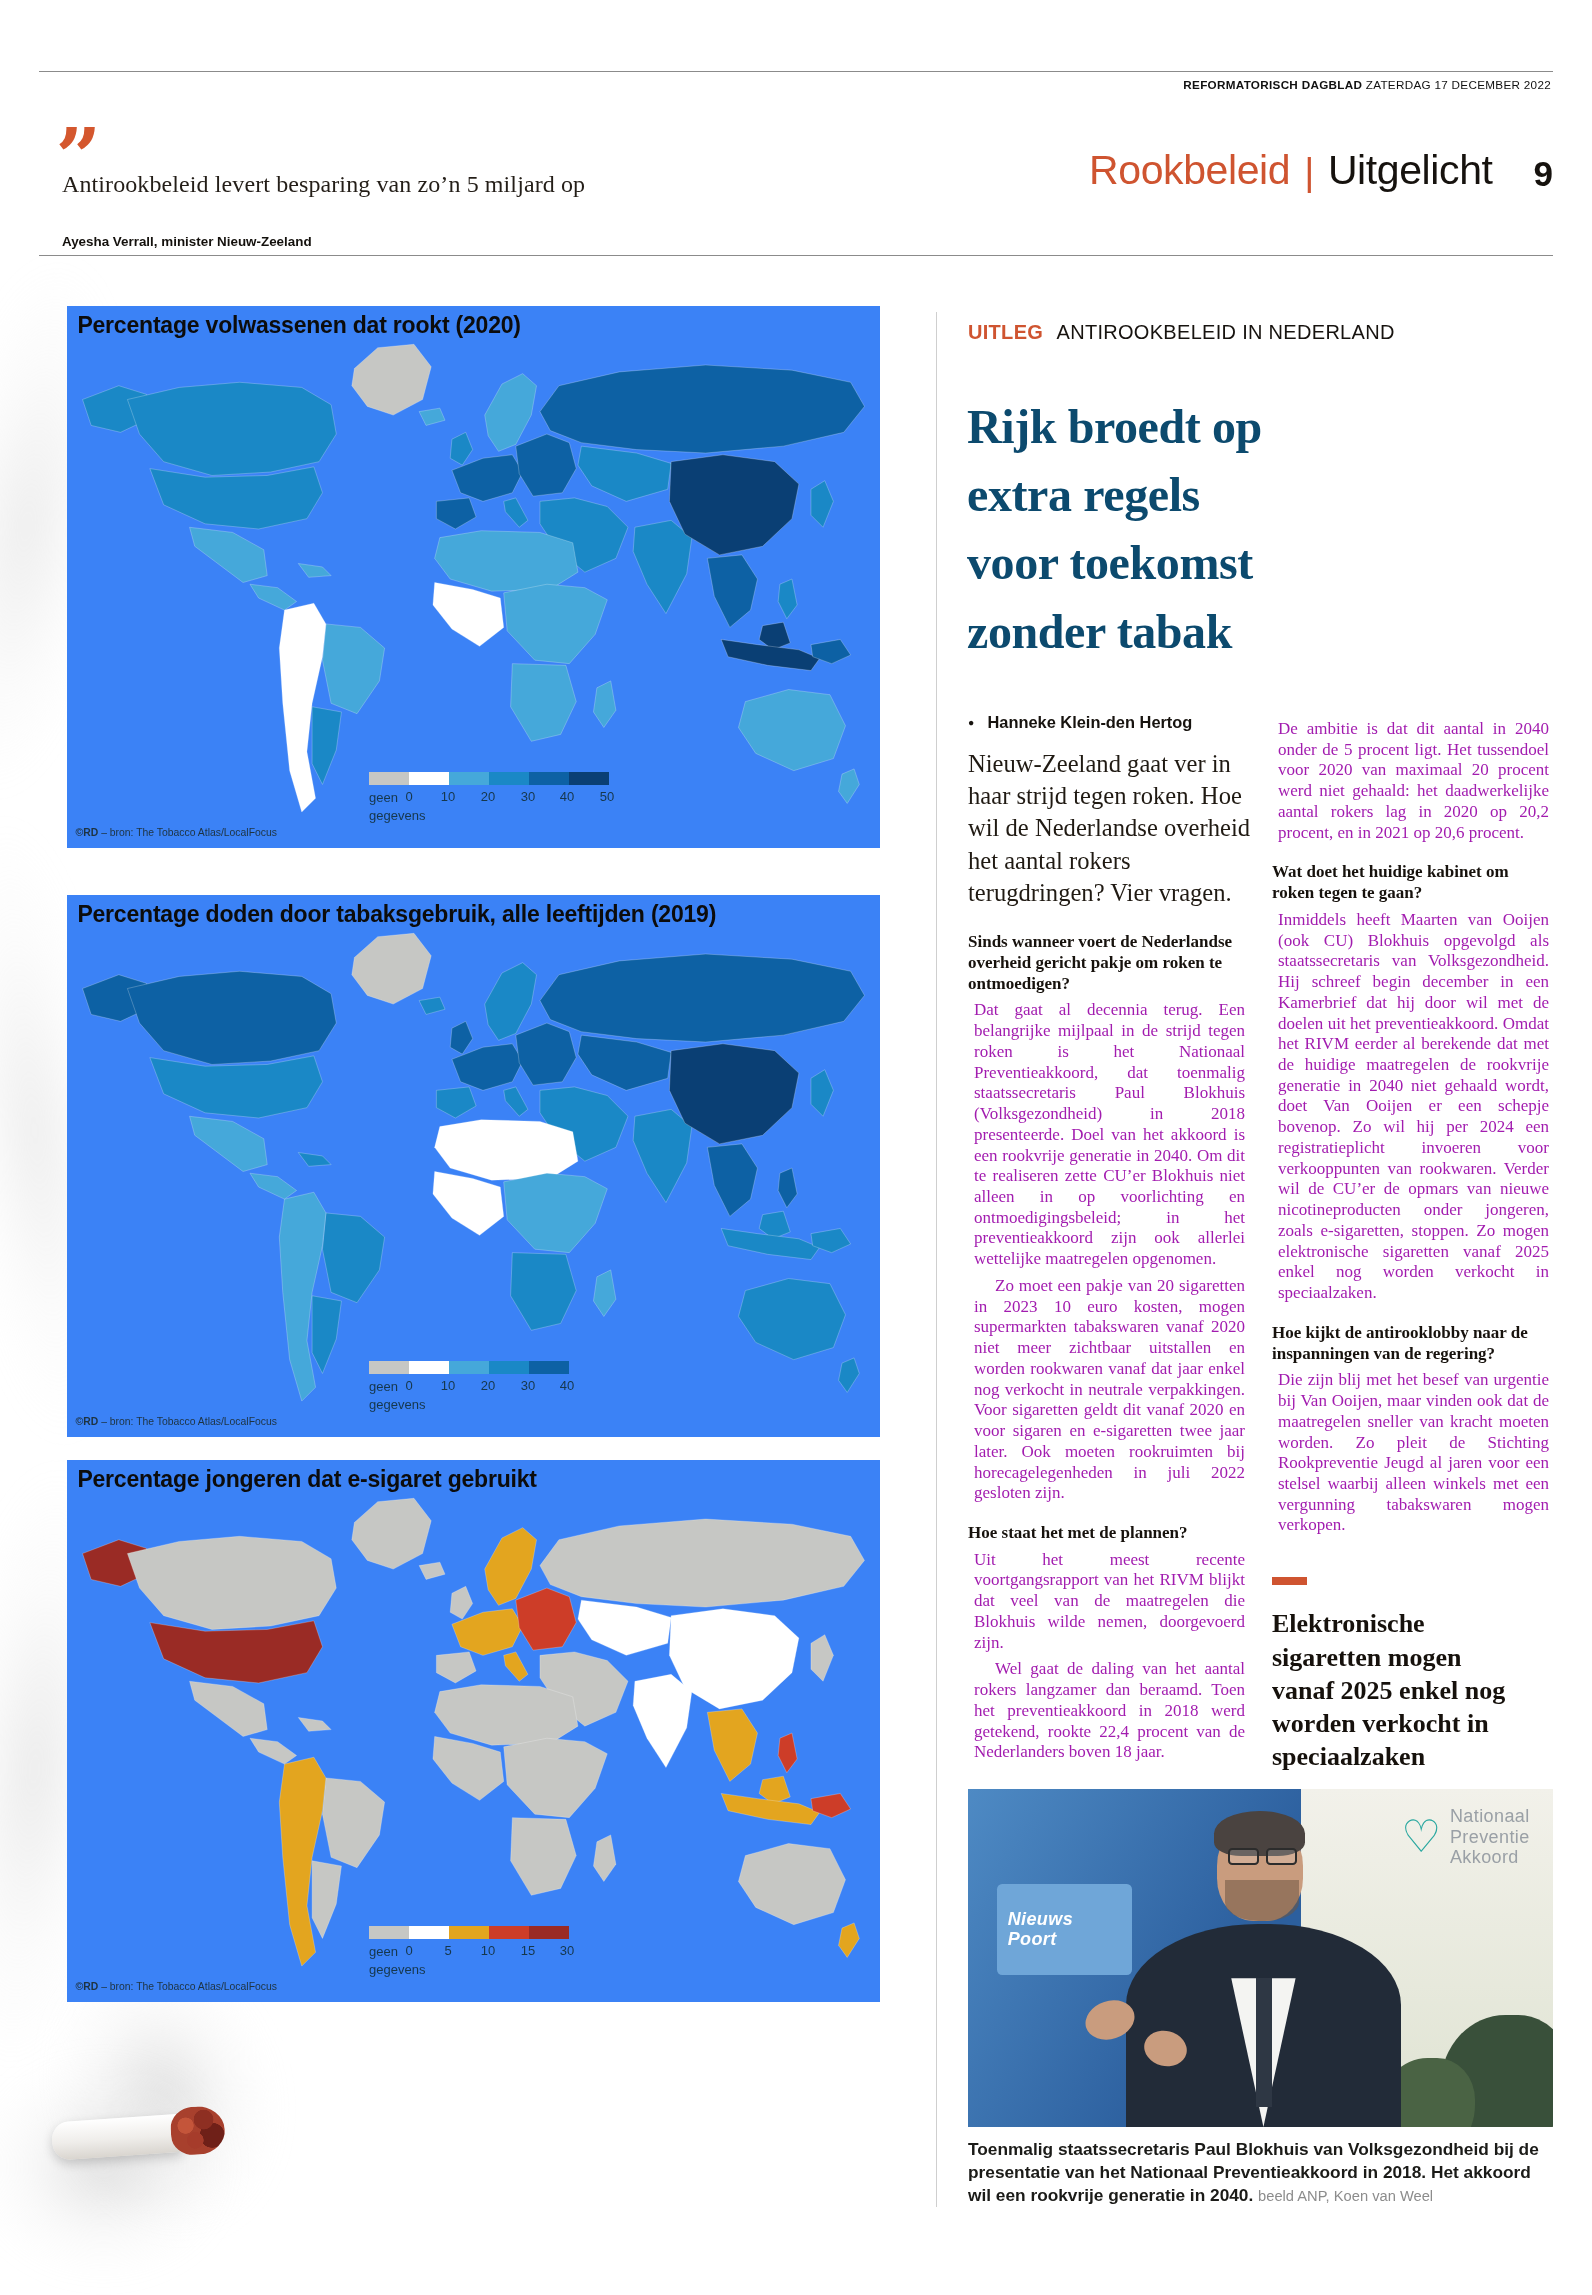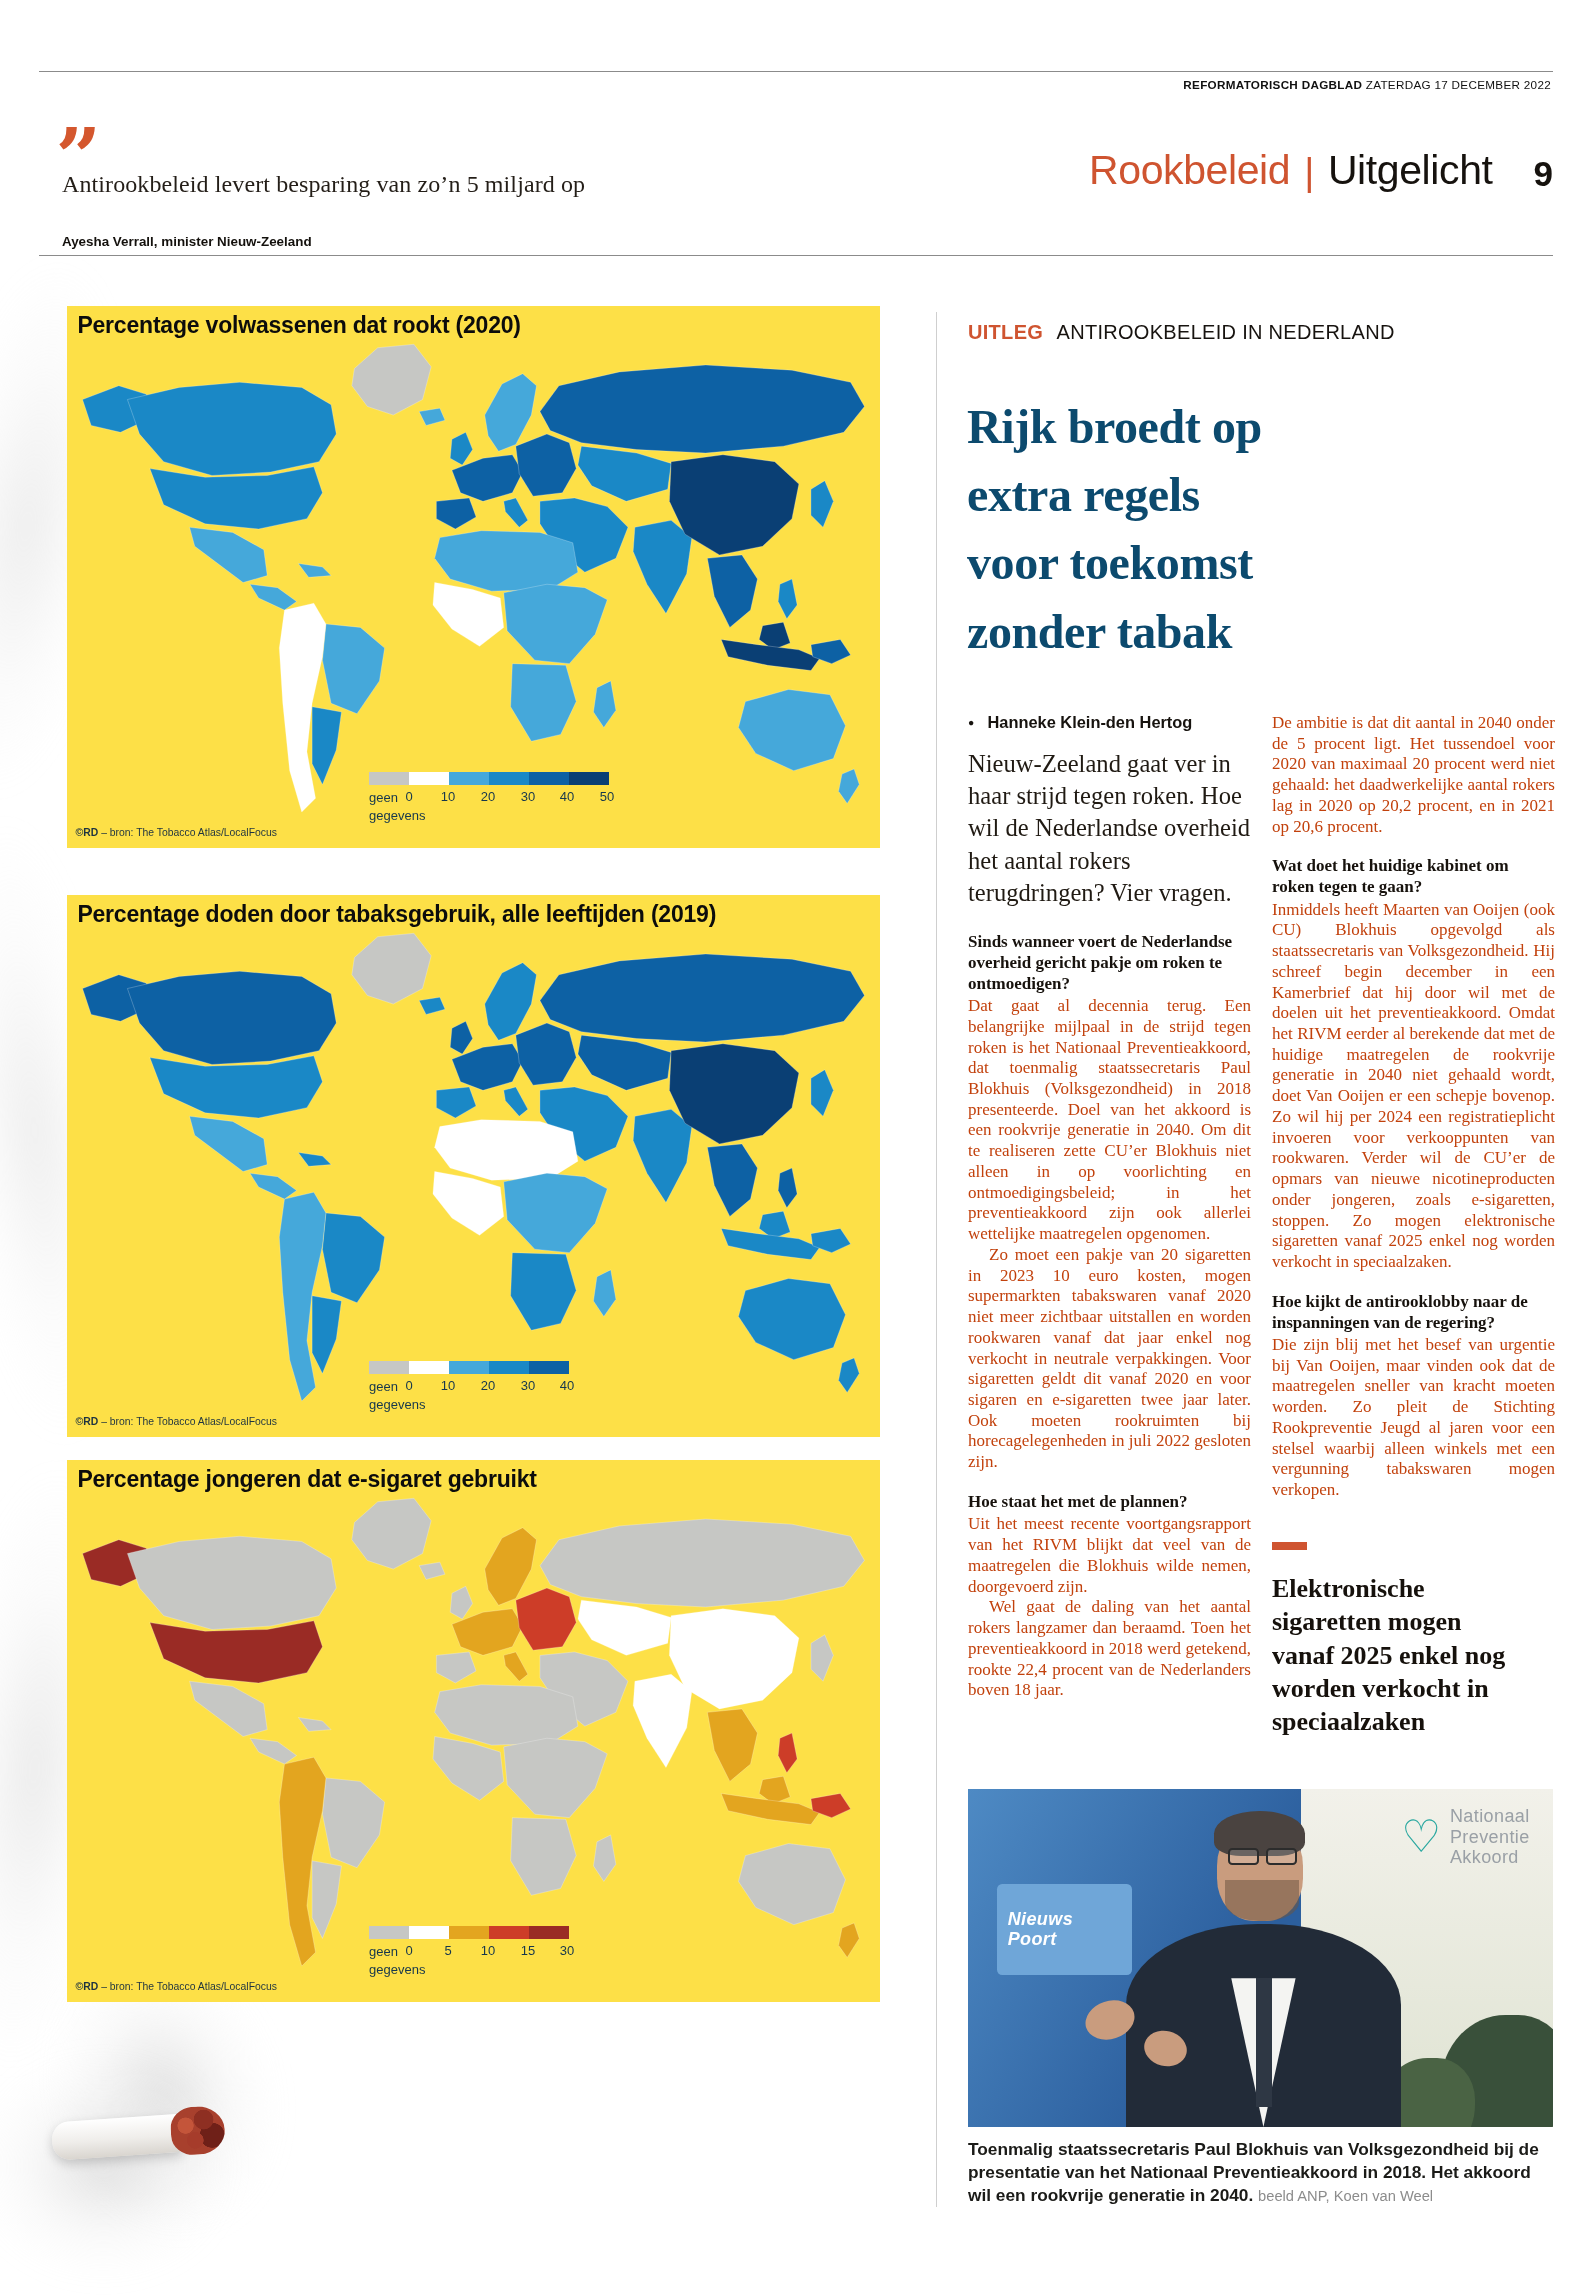--- a/index.html
+++ b/index.html
@@ -34,21 +34,21 @@
   .qtext{position:absolute;left:62px;top:171px;font-family:"Liberation Serif",serif;
          font-size:24px;color:#241e18;letter-spacing:0.1px;}
   .qattr{position:absolute;left:62px;top:214px;font-size:13.4px;font-weight:700;color:#14110d;margin-top:20px;}
   .section-head{position:absolute;top:147px;right:39px;display:flex;align-items:flex-end;letter-spacing:-0.4px;}
   .sec-left{color:#cf5430;font-size:41px;}
   .sec-bar{color:#cf5430;font-size:39px;margin:0 14px;font-weight:400;}
   .sec-right{color:#16120e;font-size:41px;}
   .sec-page{color:#16120e;font-size:35px;font-weight:700;margin-left:41px;letter-spacing:0;}
 
   
-  .map-card{position:absolute;left:67px;width:813px;height:542px;background:#fde047;overflow:hidden;}
+  .map-card{position:absolute;left:67px;width:813px;height:542px;background:#3b82f6;overflow:hidden;}
   .mc0{top:306px;} .mc1{top:895px;} .mc2{top:1460px;}
   .map-title{position:absolute;left:10.4px;top:6px;z-index:2;font-weight:700;font-size:23px;color:#0c0c0c;letter-spacing:-0.2px;}
   .map-svgwrap{position:absolute;left:0;top:26px;width:813px;height:501px;}
   .map-svgwrap svg{display:block;width:813px;height:501px;}
   .legend{position:absolute;left:302px;top:466px;z-index:3;}
   .leg-bar{display:flex;}
   .leg-sw{width:40px;height:13px;}
   .leg-labels{position:relative;height:45px;font-size:13px;color:#16374c;}
   .leg-num{position:absolute;top:4.3px;transform:translateX(-50%);}
   .leg-nodata{position:absolute;left:0;top:4.3px;line-height:1.35;}
@@ -63,22 +63,22 @@
   .headline{position:absolute;left:967px;top:361px;width:570px;font-family:"Liberation Serif",serif;
             font-size:48px;line-height:1.42;color:#0c4a6e;letter-spacing:-0.4px;}
   .bodycols{position:absolute;left:968px;top:713px;width:587px;display:flex;gap:21px;}
   .bcol{width:283px;}
   .byline{font-size:16.4px;font-weight:700;color:#17130f;margin:0 0 15.5px 0;}
   .byline .dot{font-size:10.4px;margin-right:8.6px;vertical-align:1.7px;}
   .lead{font-family:"Liberation Serif",serif;font-size:24.6px;line-height:1.32;color:#201a13;margin:0 0 22.4px 0;}
   .q-head{font-family:"Liberation Serif",serif;font-size:17px;line-height:1.22;font-weight:700;
           color:#17120d;margin:19px 0 1.7px 0;}
   .q-head:first-child{margin-top:0;}
-  .body-p{font-family:"Liberation Serif",serif;font-size:17px;line-height:1.22;color:#c2410c;
-          margin:0;text-align:justify;}
+  .body-p{font-family:"Liberation Serif",serif;font-size:17px;line-height:1.22;color:#a21caf;
+          margin:6px;text-align:justify;}
   .body-p.indent{text-indent:21px;}
   .pq-dash{width:35px;height:7.8px;background:#cf5430;margin:41px 0 22.4px 0;}
   .pullquote{font-family:"Liberation Serif",serif;font-size:26px;line-height:1.28;font-weight:700;color:#16110c;}
 
   
   .photo{position:absolute;left:968px;top:1789px;width:585px;height:338px;overflow:hidden;background:#e9e8e2;}
   .ph-left{position:absolute;left:0;top:0;width:57%;height:100%;background:linear-gradient(120deg,#4e8ac4,#2c5f9e 70%);}
   .ph-right{position:absolute;right:0;top:0;width:43%;height:100%;background:linear-gradient(#f2f1ea,#dfe3d2);}
   .ph-sign{position:absolute;left:5%;top:28%;width:23%;height:27%;background:#6fa6d8;border-radius:5.2px;
            display:flex;flex-direction:column;justify-content:center;padding-left:10.4px;box-sizing:border-box;}

